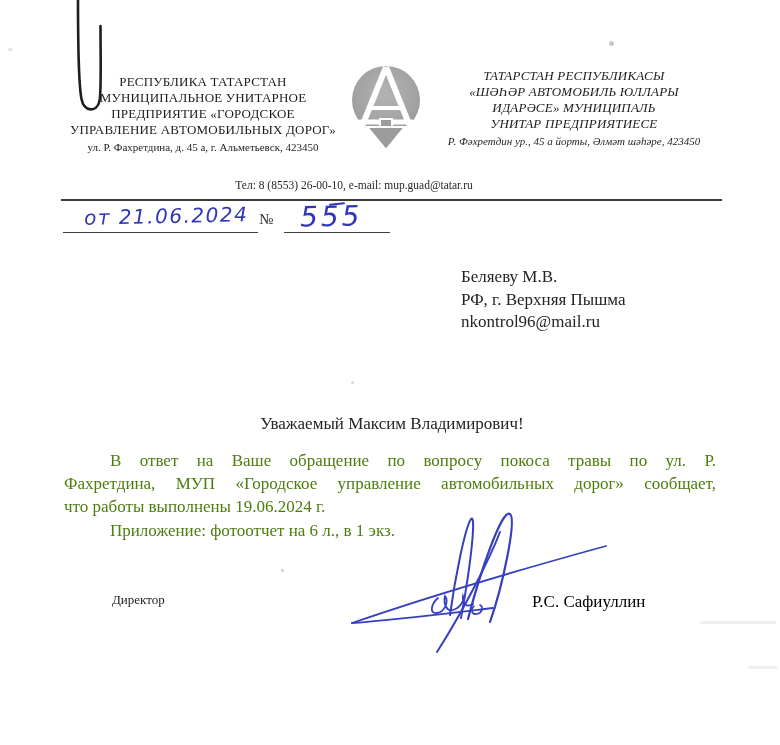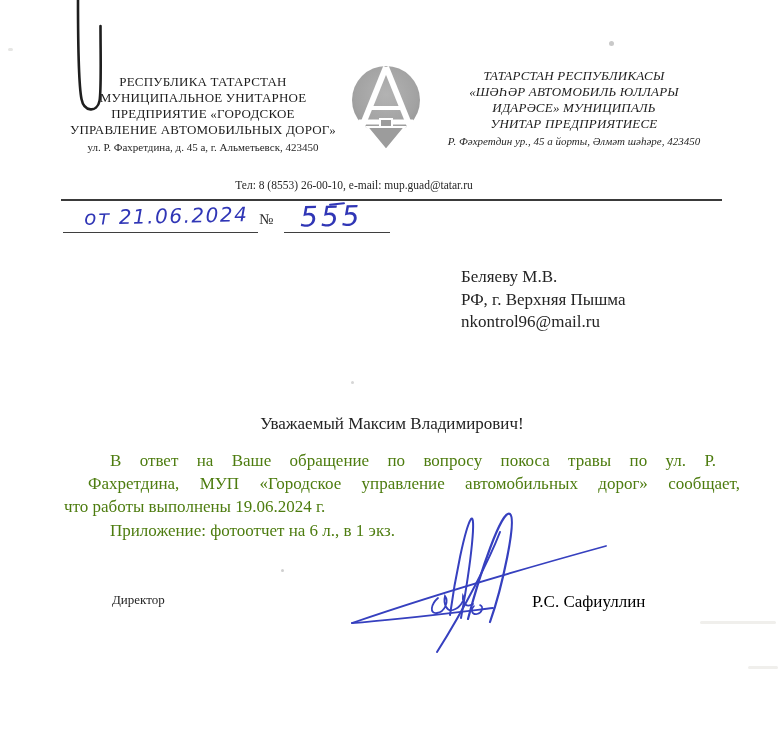--- a/index.html
+++ b/index.html
@@ -57,21 +57,21 @@
   .salutation{
     position:absolute;left:64px;top:414px;width:656px;
     text-align:center;font-size:17px;color:#242424;
   }
   .body-line{
     position:absolute;left:64px;width:652px;
     font-size:17px;color:#4d7c0f;white-space:nowrap;
   }
   .body-line.just{white-space:normal;text-align:justify;text-align-last:justify;}
   .bl1{top:451px;padding-left:46px;width:606px;}
-  .bl2{top:474px;margin-left:24px;}
+  .bl2{top:474px;}
   .bl3{top:497px;}
   .bl4{top:521px;padding-left:46px;}
   
   .sign-title{position:absolute;left:112px;top:592px;font-size:13px;color:#242424;}
   .sign-name{position:absolute;left:532px;top:592px;font-size:17px;color:#000000;}
   .signature{position:absolute;left:343px;top:494px;}
   
   .dot{position:absolute;border-radius:50%;}
   .d1{left:609px;top:41px;width:5px;height:5px;background:#c9c9c9;}
   .d2{left:351px;top:381px;width:3px;height:3px;background:#d6d6d6;}

